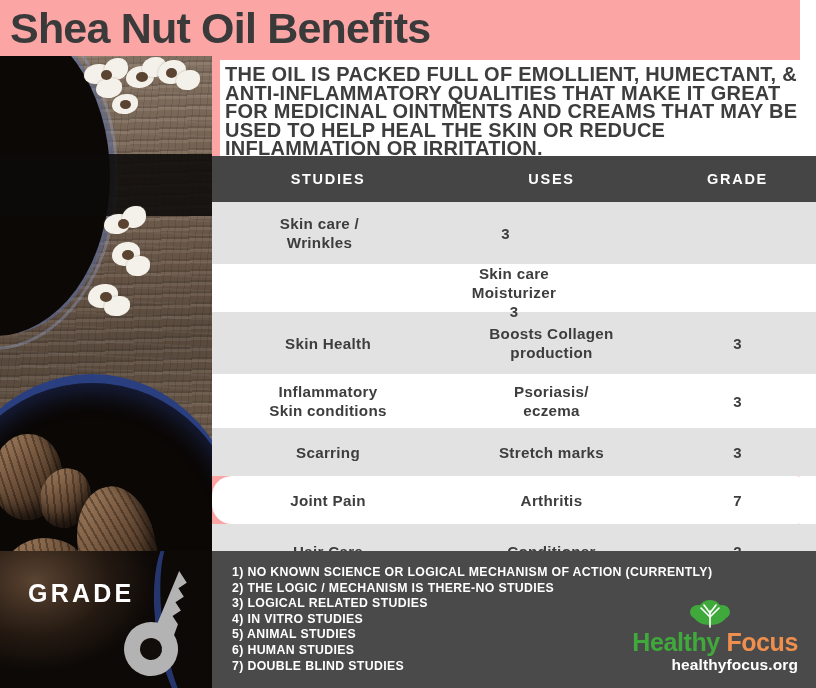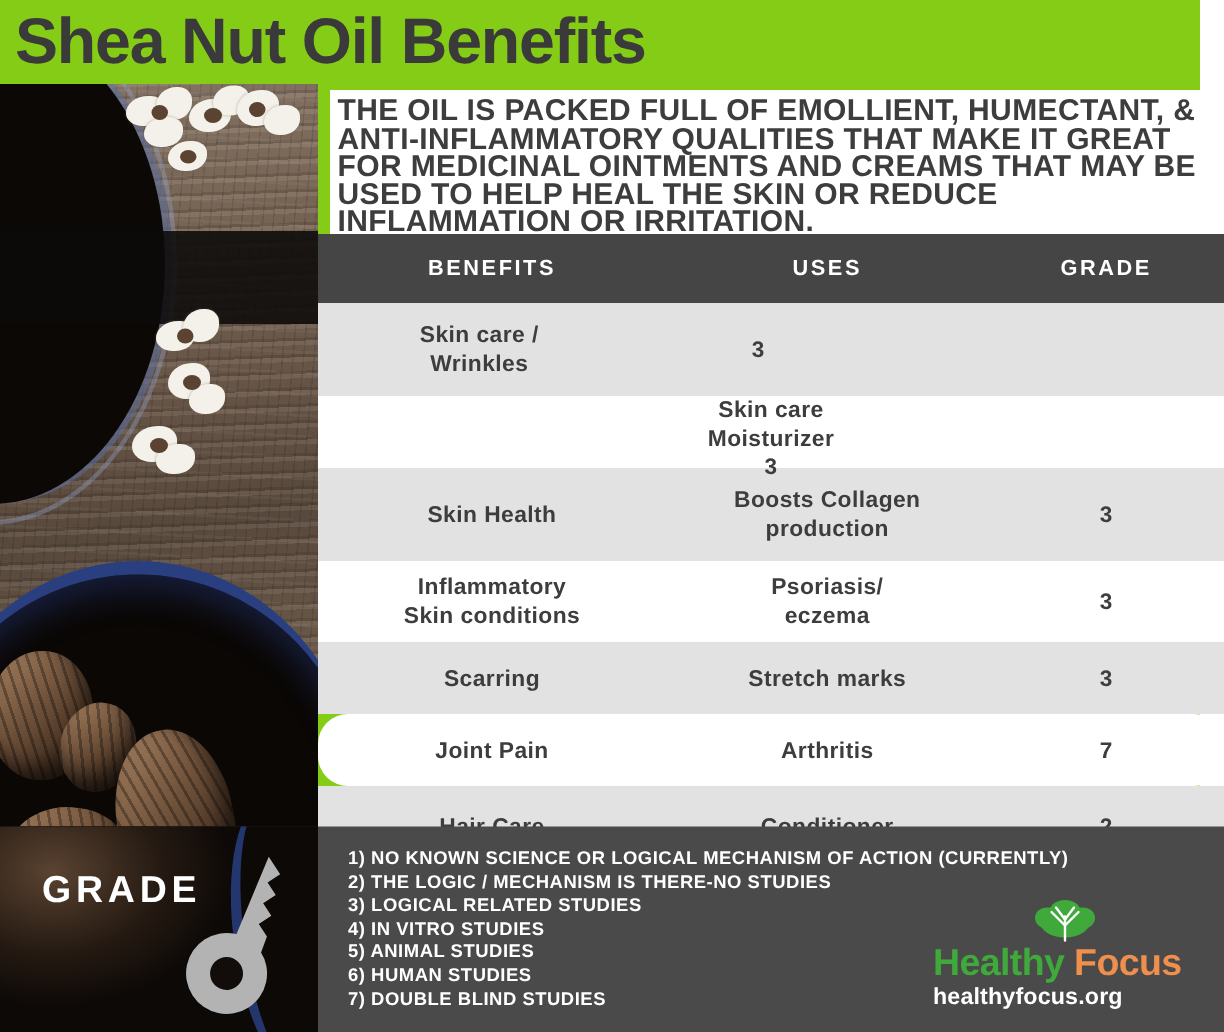--- a/index.html
+++ b/index.html
@@ -5,21 +5,21 @@
   * { box-sizing: border-box; margin: 0; padding: 0; }
   html, body {
     width: 816px; height: 688px;
     background: #ffffff;
     font-family: "Liberation Sans", sans-serif;
     overflow: hidden;
   }
   .infographic {
     position: relative;
     width: 800px; height: 688px;
-    background: #84cc16;
+    background: #fca5a5;
   }
 
   
   .title-bar {
     position: absolute;
     left: 0; top: 0;
     width: 816px; height: 56px;
     display: flex; align-items: center;
     padding-left: 10px;
   }
@@ -203,21 +203,21 @@
     font-size: 12.3px;
     font-weight: bold;
     letter-spacing: 0.35px;
     line-height: 15.6px;
     white-space: nowrap;
   }
   .brand {
     position: absolute;
     right: 18px; bottom: 14px;
     width: 176px;
-    text-align: left;
+    text-align: right;
   }
   .brand-tree { display: block; margin: 0 auto 1px; }
   .brand-name {
     font-size: 25px;
     font-weight: bold;
     line-height: 26px;
     letter-spacing: -0.4px;
   }
   .brand-name .g { color: #3faa3b; }
   .brand-name .o { color: #ef8f4e; }
@@ -281,21 +281,21 @@
       <div class="nut" style="left:4px;top:482px;width:84px;height:72px;transform:rotate(8deg);"></div>
     </div>
   </div>
 
   <div class="intro">
     <p>The oil is packed full of emollient, humectant, &amp; anti-inflammatory qualities that make it great for medicinal ointments and creams that may be used to help heal the skin or reduce inflammation or irritation.</p>
   </div>
 
   <div class="table-wrap">
     <div class="t-head">
-      <div class="cell col-benefit">BENEFITS</div>
+      <div class="cell col-benefit">STUDIES</div>
       <div class="cell col-use">USES</div>
       <div class="cell col-grade">GRADE</div>
     </div>
     <div id="table-body">
         <div class="t-row alt" style="height: 62px;">
           <div class="cell col-use">Skin care /<br>Wrinkles</div>
           <div class="cell col-grade">3</div>
         </div>
         <div class="t-row" style="height: 48px; flex-direction: column;">
           <div class="cell col-benefit">Skin care</div>

